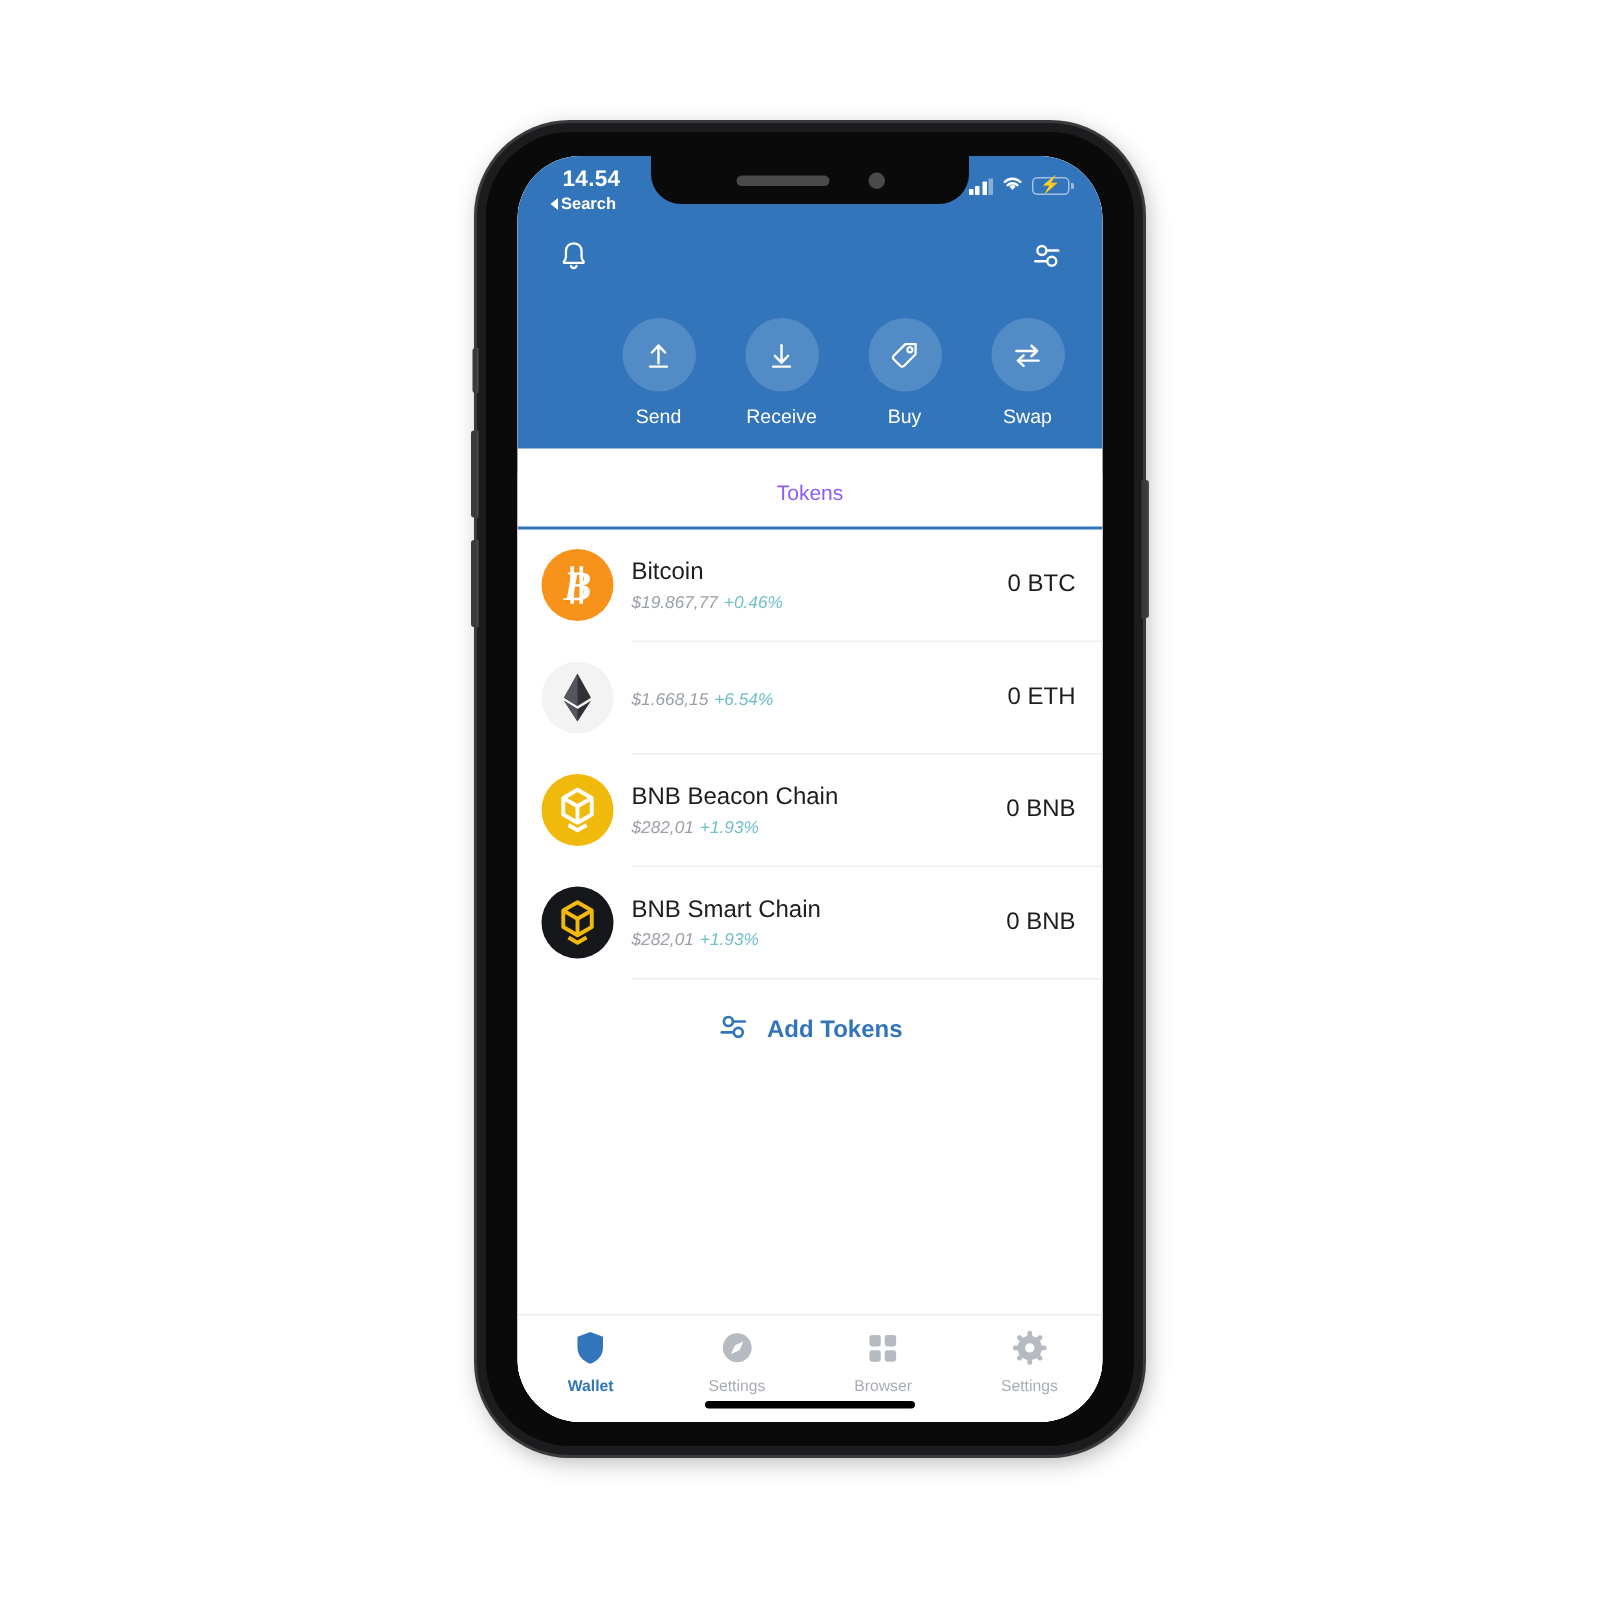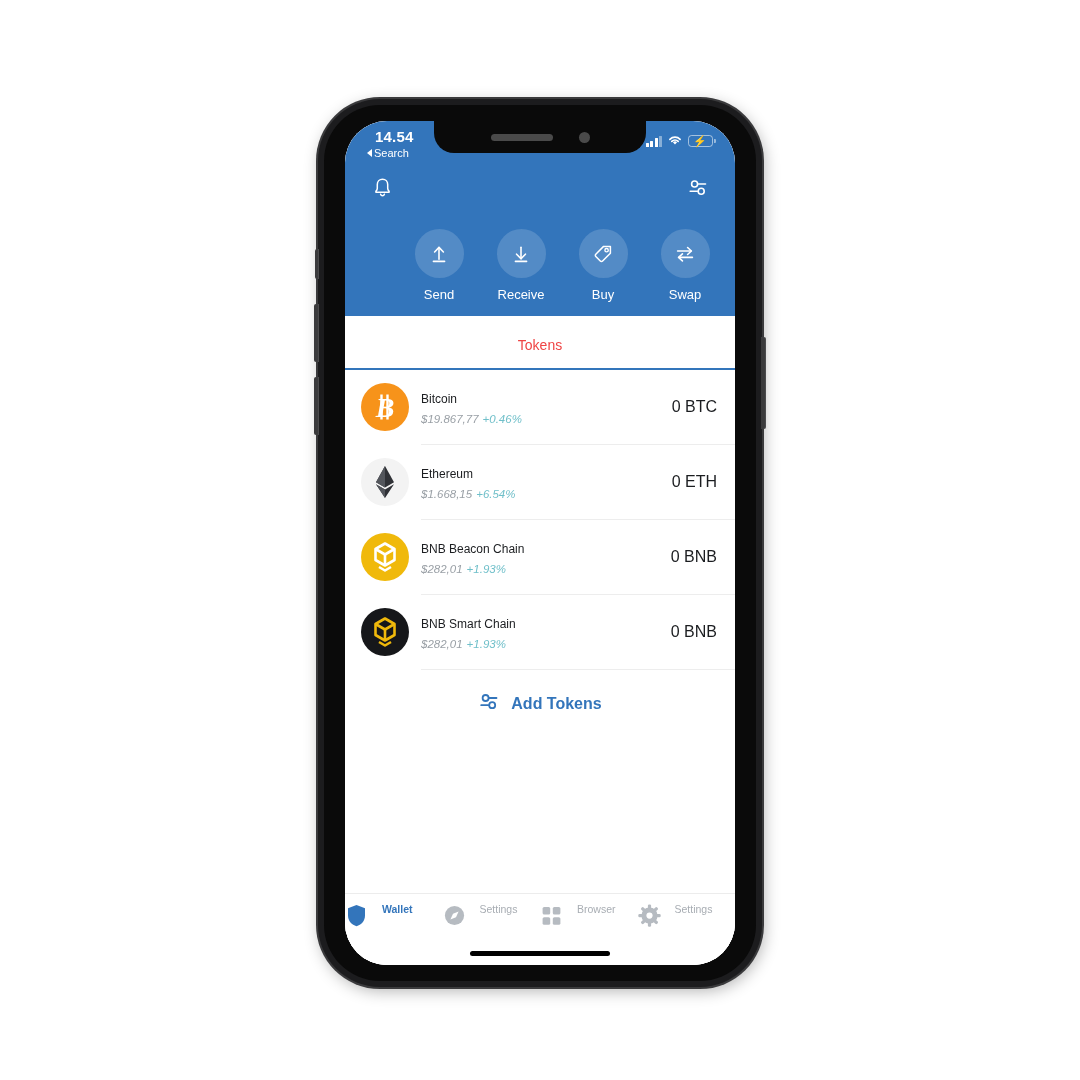--- a/index.html
+++ b/index.html
@@ -16,21 +16,21 @@
     position: relative;
     width: 1080px;
     height: 1080px;
     background: #ffffff;
   }
 
   
   .phone {
     position: absolute;
     left: 318px;
-    top: 99px;
+    top: 82px;
     width: 444px;
     height: 888px;
     background: #1c1c1e;
     border-radius: 62px;
     box-shadow: 0 0 0 2px #3a3a3c,
                 2px 4px 16px rgba(0,0,0,0.30);
   }
   .phone-inner-ring {
     position: absolute;
     left: 6px; top: 6px;
@@ -107,21 +107,21 @@
   .sb-left { display: flex; flex-direction: column; align-items: flex-start; }
   .sb-time {
     font-size: 15px;
     font-weight: bold;
     letter-spacing: 0.2px;
     line-height: 17px;
     padding-left: 8px;
   }
   .sb-back {
     font-size: 11px;
-    font-weight: normal;
+    font-weight: bold;
     line-height: 14px;
     margin-top: 1px;
     display: flex;
     align-items: center;
     gap: 2px;
   }
   .sb-tri {
     width: 0; height: 0;
     border-top: 4px solid transparent;
     border-bottom: 4px solid transparent;
@@ -232,21 +232,21 @@
   .tab {
     flex: 1;
     display: flex;
     align-items: center;
     justify-content: center;
     font-size: 14px;
     color: #8a8f98;
     cursor: pointer;
     position: relative;
   }
-  .tab.active { color: #ef4444; }
+  .tab.active { color: #8b5cf6; }
   .tab.active::after {
     content: "";
     position: absolute;
     left: 0; right: 0; bottom: -1px;
     height: 2.5px;
     background: #3375bb;
   }
 
   
   .list { flex: 1 1 auto; overflow: hidden; background: #fff; }
@@ -264,21 +264,21 @@
   }
   .coin-ico {
     width: 48px; height: 48px;
     border-radius: 50%;
     flex: 0 0 48px;
     display: flex; align-items: center; justify-content: center;
     overflow: hidden;
   }
   .token-mid { flex: 1 1 auto; padding-left: 12px; min-width: 0; }
   .token-name {
-    font-size: 12px;
+    font-size: 16px;
     color: #1b1d20;
     line-height: 20px;
   }
   .token-sub {
     margin-top: 3px;
     font-size: 11.5px;
     line-height: 14px;
     font-style: italic;
   }
   .token-price { color: #9aa0a6; }
@@ -311,23 +311,23 @@
     height: 72px;
     border-top: 1px solid #ececec;
     display: flex;
     align-items: flex-start;
     padding-top: 9px;
     background: #fff;
   }
   .nav-item {
     flex: 1;
     display: flex;
-    flex-direction: row;
-    align-items: flex-start;
-    gap: 14px;
+    flex-direction: column;
+    align-items: center;
+    gap: 2px;
     cursor: pointer;
   }
   .nav-label { font-size: 10.5px; color: #a8adb3; }
   .nav-item.active .nav-label { color: #3375bb; font-weight: bold; }
 
   .home-indicator {
     position: absolute;
     left: 50%;
     transform: translateX(-50%);
     bottom: 9px;
@@ -489,21 +489,20 @@
             <div class="token-row">
               <div class="coin-ico" style="background:#f3f3f3;">
                 <svg width="48" height="48" viewBox="0 0 48 48">
                   <polygon points="24,8 33,24.2 24,29.6 15,24.2" fill="#2f3136"></polygon>
                   <polygon points="24,8 24,29.6 15,24.2" fill="#53565c"></polygon>
                   <polygon points="24,31.6 33,26.2 24,40 15,26.2" fill="#2f3136"></polygon>
                   <polygon points="24,31.6 24,40 15,26.2" fill="#53565c"></polygon>
                 </svg>
               </div>
               <div class="token-mid">
-                <div class="token-name">Ethereum</div>
                 <div class="token-sub">
                   <span class="token-price">$1.668,15</span><span class="token-change">+6.54%</span>
                 </div>
               </div>
               <div class="token-bal">0 ETH</div>
             </div>
             <div class="token-sep"></div>
 
             <div class="token-row">
               <div class="coin-ico" style="background:#F0B90B;">

